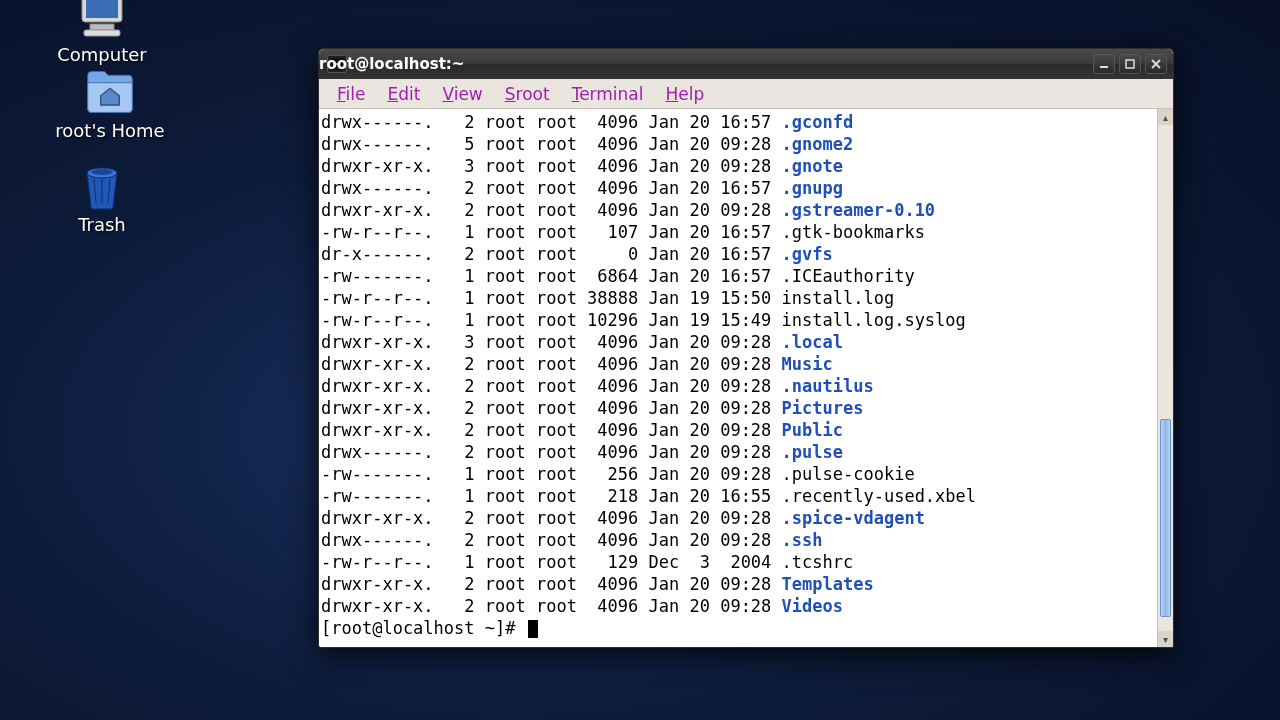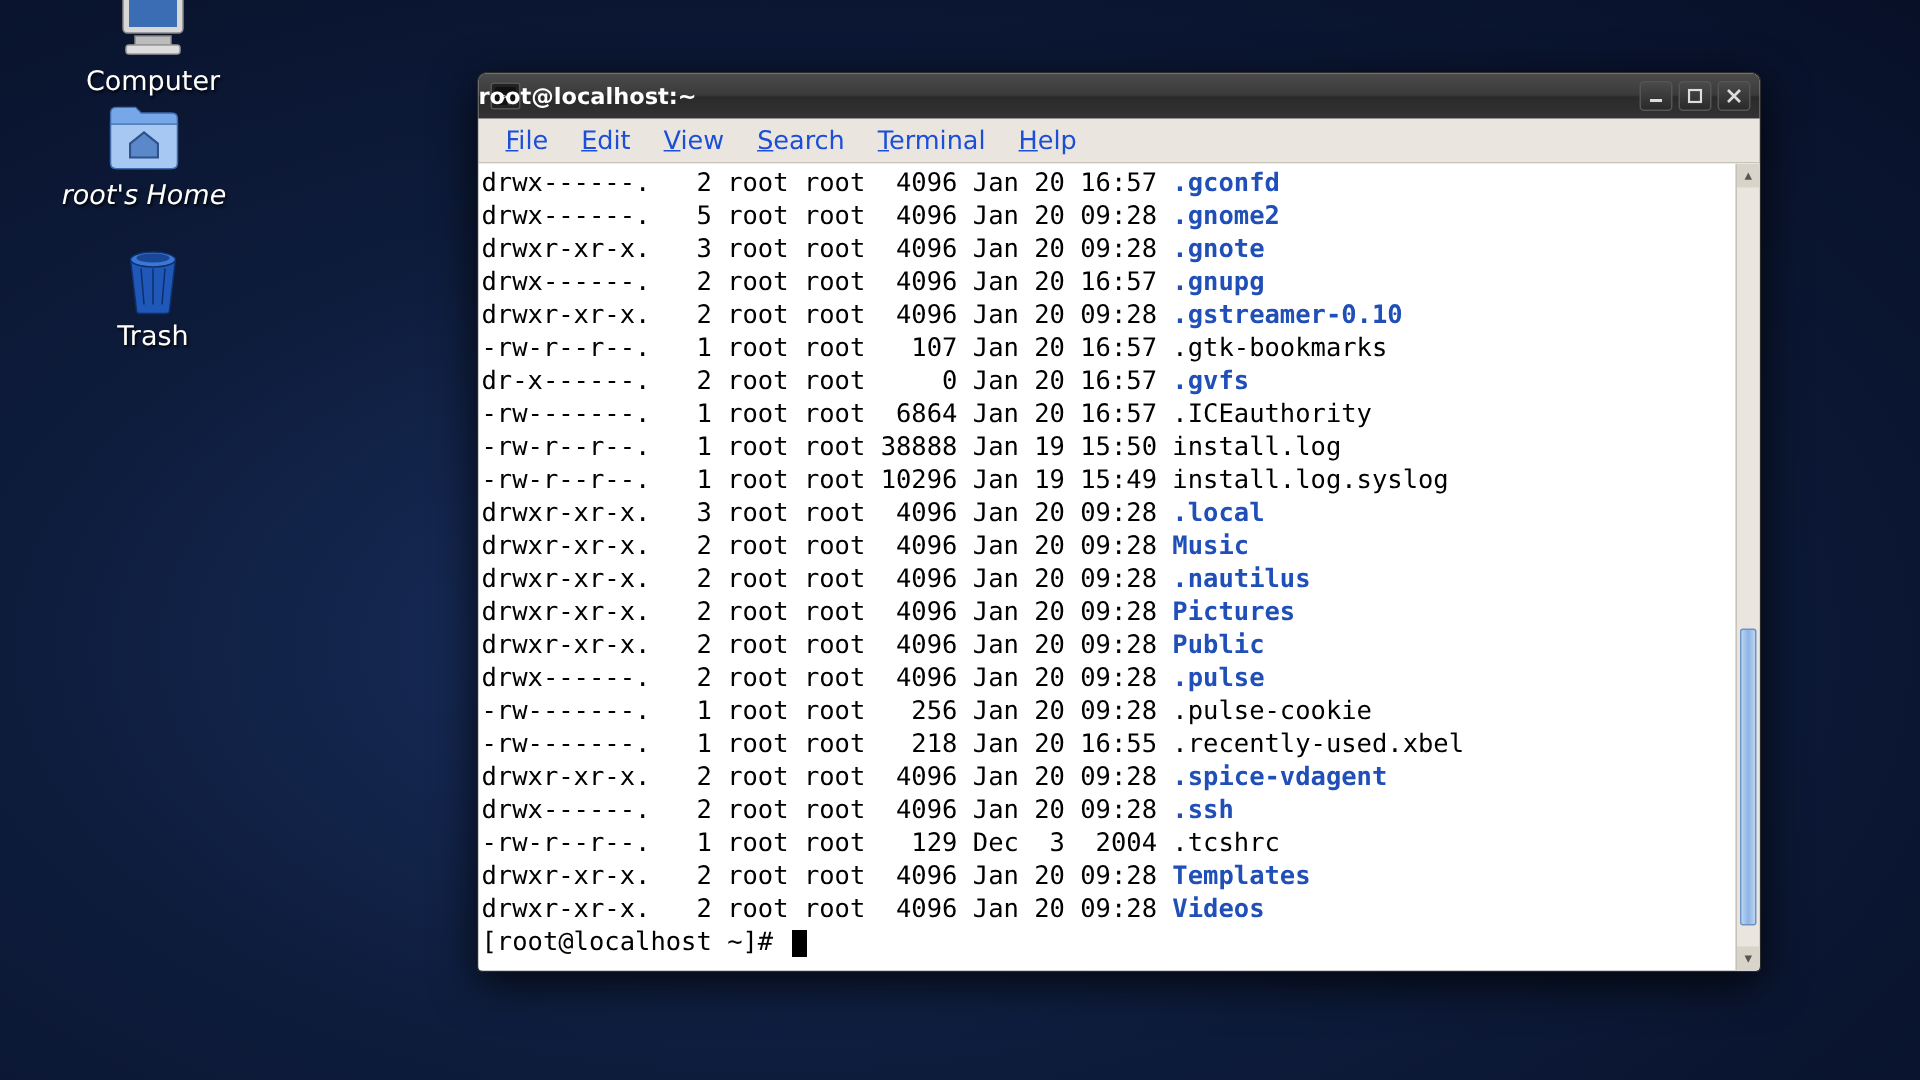--- a/index.html
+++ b/index.html
@@ -100,21 +100,21 @@
 
   .menubar {
     background: #eae6df;
     border-bottom: 1px solid #c7c2b8;
     height: 30px;
     display: flex;
     align-items: center;
     padding: 0 8px;
     gap: 2px;
     font-size: 17px;
-    color: #1d4ed8;
+    color: #a21caf;
   }
   .menubar .menu-item {
     padding: 3px 10px;
     cursor: pointer;
   }
   .menubar .menu-item .mn { text-decoration: underline; }
 
   .terminal-body {
     flex: 1;
     display: flex;
@@ -177,21 +177,21 @@
     <svg width="52" height="44" viewBox="0 0 52 44">
       <rect x="6" y="2" width="40" height="26" rx="3" fill="#d8d8d8" stroke="#888"></rect>
       <rect x="10" y="6" width="32" height="18" fill="#3b6db5"></rect>
       <rect x="14" y="30" width="24" height="6" fill="#bcbcbc" stroke="#888"></rect>
       <rect x="8" y="36" width="36" height="6" rx="2" fill="#ddd" stroke="#999"></rect>
     </svg>
   </div>
   <div class="label">Computer</div>
 </div>
 
-<div class="desktop-icon" style="left:36px; top:70px;font-style:italic;">
+<div class="desktop-icon" style="left:50px; top:70px;">
   <div class="icon-img">
     <svg width="56" height="48" viewBox="0 0 56 48">
       <path d="M4 14 L4 42 Q4 46 8 46 L48 46 Q52 46 52 42 L52 10 Q52 6 48 6 L26 6 L22 2 L8 2 Q4 2 4 6 Z" fill="#76a7e8" stroke="#3d6bab"></path>
       <path d="M4 14 L52 14 L52 42 Q52 46 48 46 L8 46 Q4 46 4 42 Z" fill="#a6c8f2" stroke="#3d6bab"></path>
       <path d="M18 38 L18 28 L28 20 L38 28 L38 38 Z" fill="#5a88c8" stroke="#2e518a" stroke-width="1.5"></path>
     </svg>
   </div>
   <div class="label">root's Home</div>
 </div>
 
@@ -236,21 +236,21 @@
             <line x1="9" y1="1" x2="1" y2="9" stroke="#ddd" stroke-width="1.8"></line>
           </svg>
         </div>
     </div>
   </div>
 
   <div class="menubar">
     <div class="menu-item"><span class="mn">F</span><span>ile</span></div>
     <div class="menu-item"><span class="mn">E</span><span>dit</span></div>
     <div class="menu-item"><span class="mn">V</span><span>iew</span></div>
-    <div class="menu-item"><span class="mn">S</span><span>earch</span></div>
+    <div class="menu-item"><span class="mn">S</span><span>root</span></div>
     <div class="menu-item"><span class="mn">T</span><span>erminal</span></div>
     <div class="menu-item"><span class="mn">H</span><span>elp</span></div>
   </div>
 
   <div class="terminal-body">
     <div class="terminal-output" id="term-out"><span class="row">drwx------.   2 root root  4096 Jan 20 16:57 <span class="fname dir">.gconfd</span></span><span class="row">drwx------.   5 root root  4096 Jan 20 09:28 <span class="fname dir">.gnome2</span></span><span class="row">drwxr-xr-x.   3 root root  4096 Jan 20 09:28 <span class="fname dir">.gnote</span></span><span class="row">drwx------.   2 root root  4096 Jan 20 16:57 <span class="fname dir">.gnupg</span></span><span class="row">drwxr-xr-x.   2 root root  4096 Jan 20 09:28 <span class="fname dir">.gstreamer-0.10</span></span><span class="row">-rw-r--r--.   1 root root   107 Jan 20 16:57 <span class="fname">.gtk-bookmarks</span></span><span class="row">dr-x------.   2 root root     0 Jan 20 16:57 <span class="fname dir">.gvfs</span></span><span class="row">-rw-------.   1 root root  6864 Jan 20 16:57 <span class="fname">.ICEauthority</span></span><span class="row">-rw-r--r--.   1 root root 38888 Jan 19 15:50 <span class="fname">install.log</span></span><span class="row">-rw-r--r--.   1 root root 10296 Jan 19 15:49 <span class="fname">install.log.syslog</span></span><span class="row">drwxr-xr-x.   3 root root  4096 Jan 20 09:28 <span class="fname dir">.local</span></span><span class="row">drwxr-xr-x.   2 root root  4096 Jan 20 09:28 <span class="fname dir">Music</span></span><span class="row">drwxr-xr-x.   2 root root  4096 Jan 20 09:28 <span class="fname dir">.nautilus</span></span><span class="row">drwxr-xr-x.   2 root root  4096 Jan 20 09:28 <span class="fname dir">Pictures</span></span><span class="row">drwxr-xr-x.   2 root root  4096 Jan 20 09:28 <span class="fname dir">Public</span></span><span class="row">drwx------.   2 root root  4096 Jan 20 09:28 <span class="fname dir">.pulse</span></span><span class="row">-rw-------.   1 root root   256 Jan 20 09:28 <span class="fname">.pulse-cookie</span></span><span class="row">-rw-------.   1 root root   218 Jan 20 16:55 <span class="fname">.recently-used.xbel</span></span><span class="row">drwxr-xr-x.   2 root root  4096 Jan 20 09:28 <span class="fname dir">.spice-vdagent</span></span><span class="row">drwx------.   2 root root  4096 Jan 20 09:28 <span class="fname dir">.ssh</span></span><span class="row">-rw-r--r--.   1 root root   129 Dec  3  2004 <span class="fname">.tcshrc</span></span><span class="row">drwxr-xr-x.   2 root root  4096 Jan 20 09:28 <span class="fname dir">Templates</span></span><span class="row">drwxr-xr-x.   2 root root  4096 Jan 20 09:28 <span class="fname dir">Videos</span></span><span class="row prompt-line">[root@localhost ~]# <span class="cursor"></span></span></div>
     <div class="scrollbar">
       <div class="sb-btn" style="position:absolute;top:0;left:0;right:0">▴</div>
       <div class="sb-thumb" style="top:310px; height:198px"></div>
       <div class="sb-btn" style="position:absolute;bottom:0;left:0;right:0">▾</div>

